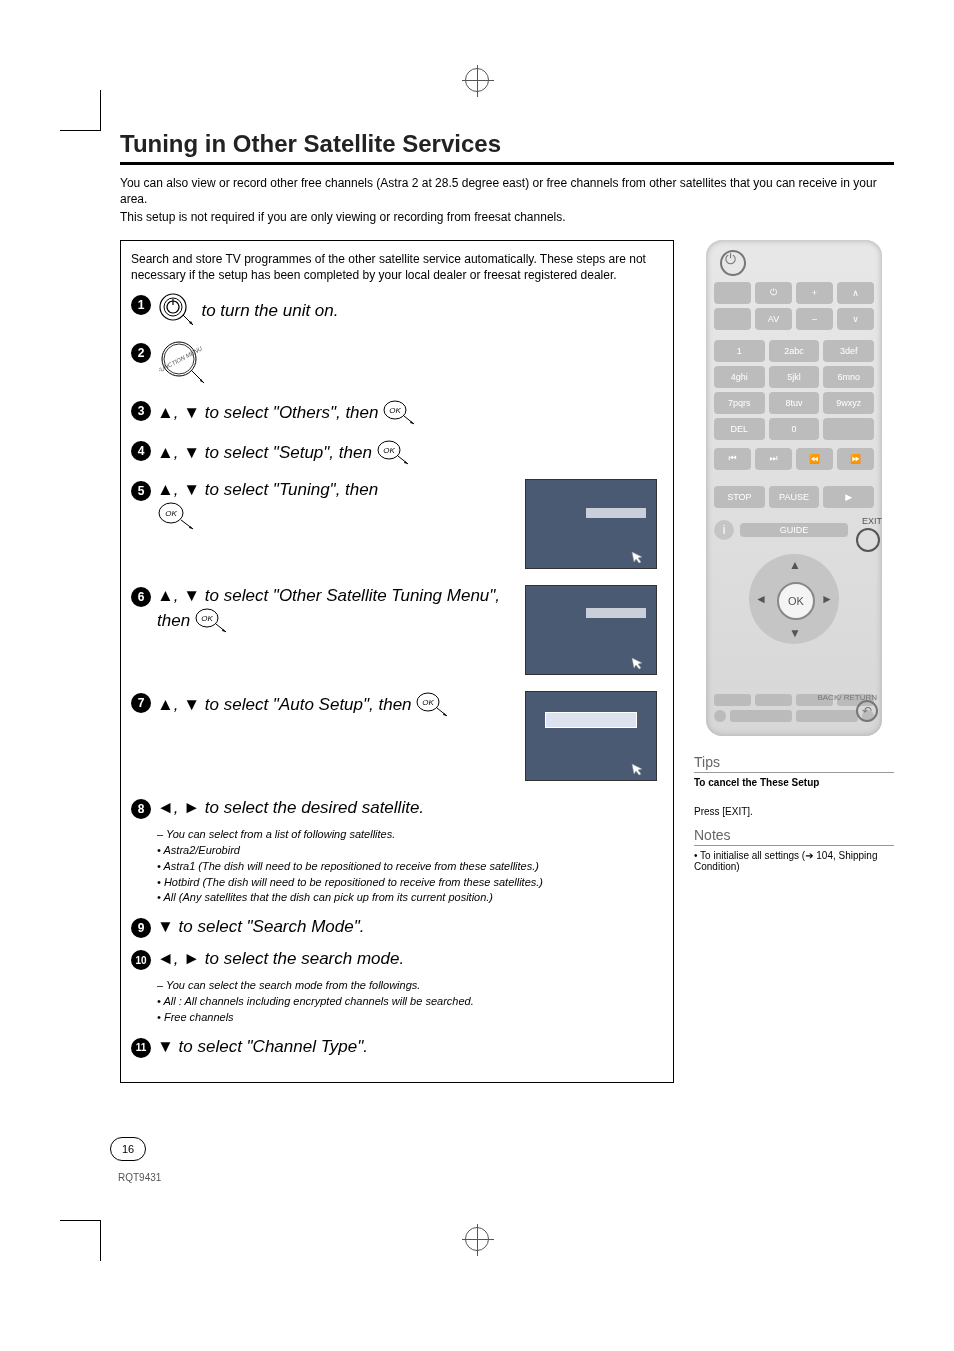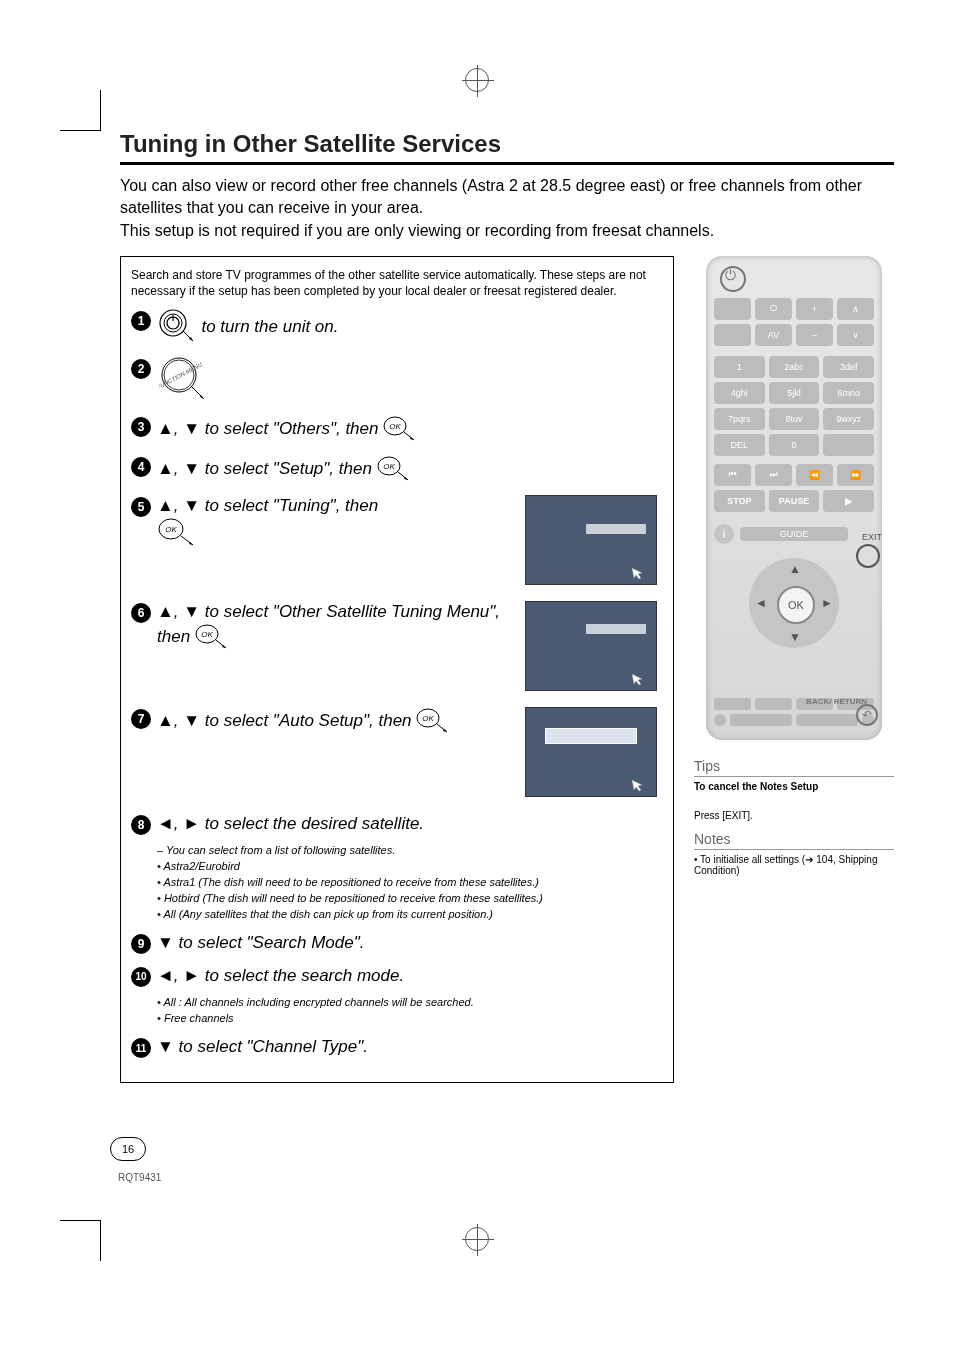--- a/index.html
+++ b/index.html
@@ -9,21 +9,21 @@
   .crop-bl { bottom:90px; left:60px; border-right:1px solid #000; border-top:1px solid #000; } 
   .reg-top, .reg-bottom { position:absolute; left:50%; transform:translateX(-50%); width:24px; height:24px; }
   .reg-top { top:68px; }
   .reg-bottom { bottom:100px; }
   .reg-circle { width:22px; height:22px; border:1px solid #555; border-radius:50%; position:absolute; }
   .reg-cross:before, .reg-cross:after { content:""; position:absolute; background:#555; }
   .reg-cross:before { left:11px; top:-4px; width:1px; height:32px; }
   .reg-cross:after { top:11px; left:-4px; height:1px; width:32px; }
   h1.title { font-size:24px; font-weight:bold; margin:90px 0 4px; color:#222; }
   .rule { border:none; border-top:3px solid #000; margin:0 0 10px; }
-  .intro p { font-size:16px; margin:2px 0; line-height:1.35; }
+  .intro p { font-size:12px; margin:2px 0; line-height:1.35; }
   .columns { display:flex; gap:20px; margin-top:14px; }
   .left { flex:1; border:1px solid #000; padding:10px 10px 20px; box-sizing:border-box; }
   .right { width:200px; }
   .pre-note { font-size:12px; margin:0 0 10px; line-height:1.35; }
   .step { display:flex; align-items:flex-start; margin:10px 0 4px; gap:6px; }
   .num { width:20px; height:20px; border-radius:50%; background:#000; color:#fff; font-weight:bold; font-size:12px; display:flex; align-items:center; justify-content:center; flex:0 0 20px; margin-top:2px; font-family:"Arial Black",Arial,sans-serif;}
   .step-body { flex:1;font-style:italic; }
   .step-text { font-size:17px; line-height:1.3; display:inline; }
   .ok-btn-svg { display:inline-block; vertical-align:middle; }
   .sub { font-size:11px; margin:8px 0 0 0; padding-left:0; line-height:1.35; }
@@ -46,21 +46,21 @@
   .dpad { position:relative; width:90px; height:90px; margin:14px auto 0; }
   .dpad-ring { width:90px; height:90px; border-radius:50%; background:#c5c5c5; position:absolute; }
   .dpad .ok { width:34px; height:34px; border-radius:50%; background:#f4f4f4; border:2px solid #888; position:absolute; left:28px; top:28px; display:flex; align-items:center; justify-content:center; font-size:11px; color:#555; }
   .dpad .arr { position:absolute; color:#555; font-size:12px; }
   .dpad .up { left:40px; top:4px; }
   .dpad .down { left:40px; bottom:4px; }
   .dpad .lft { left:6px; top:38px; }
   .dpad .rgt { right:6px; top:38px; }
   .exit-lbl { position:absolute; right:0px; top:276px; font-size:9px; color:#555; }
   .exit-circ { position:absolute; right:2px; top:288px; width:20px; height:20px; border:2px solid #555; border-radius:50%; }
-  .back-lbl { position:absolute; right:15px; bottom:34px; font-size:8px; color:#777; text-align:right; line-height:1;font-weight:bold; }
+  .back-lbl { position:absolute; right:5px; bottom:34px; font-size:8px; color:#777; text-align:right; line-height:1; }
   .back-circ { position:absolute; right:4px; bottom:14px; width:18px; height:18px; border:2px solid #777; border-radius:50%; display:flex; align-items:center; justify-content:center; color:#777; font-size:12px;}
   .color-row { display:flex; gap:4px; margin-top:10px; }
   .color-row .c { flex:1; height:12px; border-radius:3px; background:#bbb; }
 
   h4.side-h { font-size:14px; font-weight:normal; color:#666; border-bottom:1px solid #999; margin:10px 0 4px; padding-bottom:2px; }
   .side-sub { font-size:10px; font-weight:bold; margin:4px 0 0; }
   .side-txt { font-size:10px; margin:18px 0 0; }
   .side-note { font-size:10px; margin:4px 0 0; }
 
   .page-num { position:absolute; left:110px; bottom:190px; width:34px; height:22px; border:1px solid #000; border-radius:12px; display:flex; align-items:center; justify-content:center; font-size:11px; }
@@ -242,20 +242,21 @@
         <div class="step-body">
           <span class="step-text">▼ to select "Search Mode".</span>
         </div>
       </div>
 
       <div class="step">
         <div class="num" style="font-size:10px">10</div>
         <div class="step-body">
           <span class="step-text">◄, ► to select the search mode.</span>
           <ul class="sub">
+            <li>– You can select the search mode from the followings.</li>
             <li>•  All : All channels including encrypted channels will be searched.</li>
             <li>•  Free channels</li>
           </ul>
         </div>
       </div>
 
       <div class="step">
         <div class="num" style="font-size:10px">11</div>
         <div class="step-body">
           <span class="step-text">▼ to select "Channel Type".</span>
@@ -292,21 +293,21 @@
           <div class="key">DEL</div>
           <div class="key">0</div>
           <div class="key"></div>
         </div>
         <div class="key-grid" style="margin-top:8px;">
           <div class="key">⏮</div>
           <div class="key">⏭</div>
           <div class="key">⏪</div>
           <div class="key">⏩</div>
         </div>
-        <div class="key-grid" style="grid-template-columns:repeat(3,1fr);margin-top:4px;font-weight:bold;">
+        <div class="key-grid" style="grid-template-columns:repeat(3,1fr);margin-top:16px;">
           <div class="key">STOP</div>
           <div class="key">PAUSE</div>
           <div class="key">▶</div>
         </div>
         <div class="exit-lbl">EXIT</div>
         <div class="exit-circ"></div>
         <div style="display:flex;gap:6px;margin-top:12px;align-items:center;">
           <div style="width:20px;height:20px;border-radius:50%;background:#c5c5c5;display:flex;align-items:center;justify-content:center;color:#fff;font-size:12px;">i</div>
           <div class="key" style="flex:1;height:14px;">GUIDE</div>
           <div style="width:20px"></div>
@@ -335,21 +336,21 @@
         </div>
         <div class="color-row" style="margin-top:4px;">
           <div class="c" style="border-radius:50%;flex:0 0 12px;height:12px;"></div>
           <div class="c"></div>
           <div class="c"></div>
           <div class="c" style="border-radius:50%;flex:0 0 12px;height:12px;"></div>
         </div>
       </div>
 
       <h4 class="side-h">Tips</h4>
-      <p class="side-sub">To cancel the Notes Setup</p>
+      <p class="side-sub">To cancel the These Setup</p>
       <p class="side-txt">Press [EXIT].</p>
 
       <h4 class="side-h">Notes</h4>
       <p class="side-note">• To initialise all settings (➔ 104, Shipping Condition)</p>
     </div>
   </div>
 
   <div class="page-num">16</div>
   <div class="docid">RQT9431</div>
 </div>

